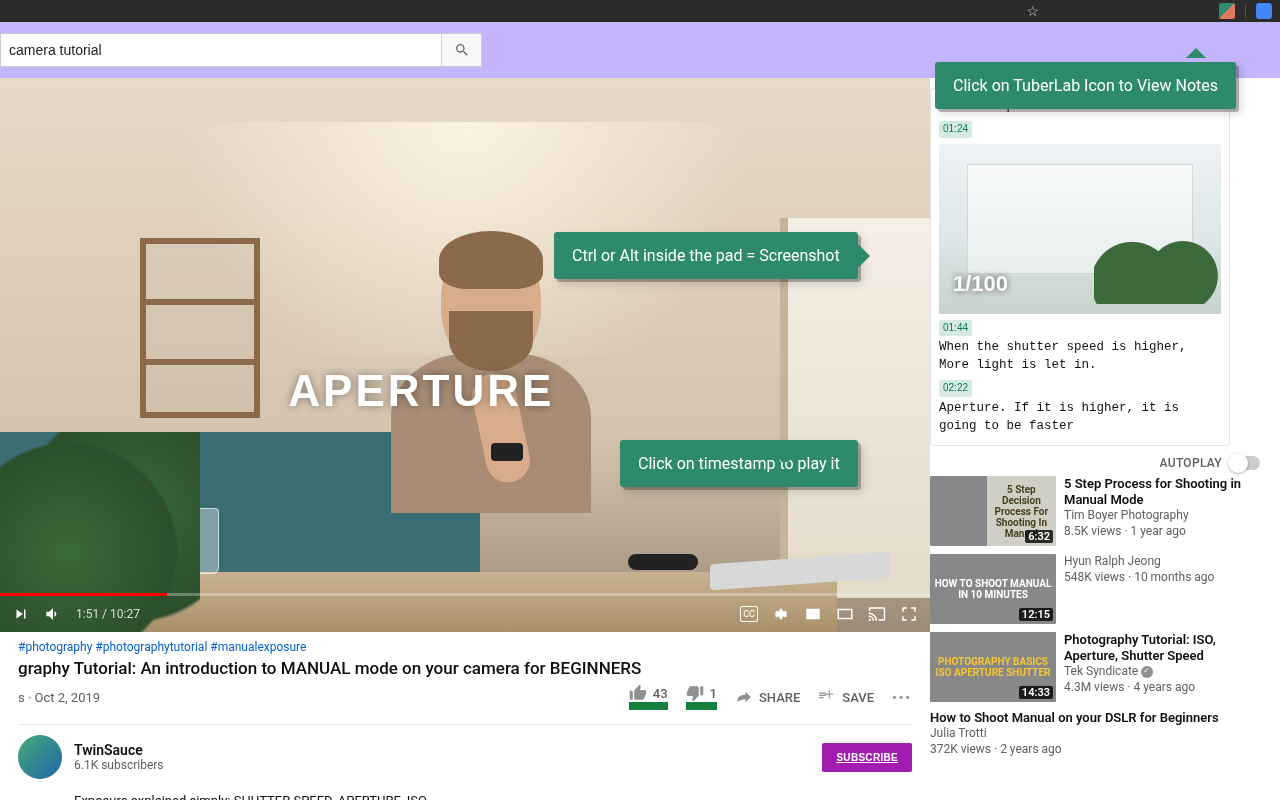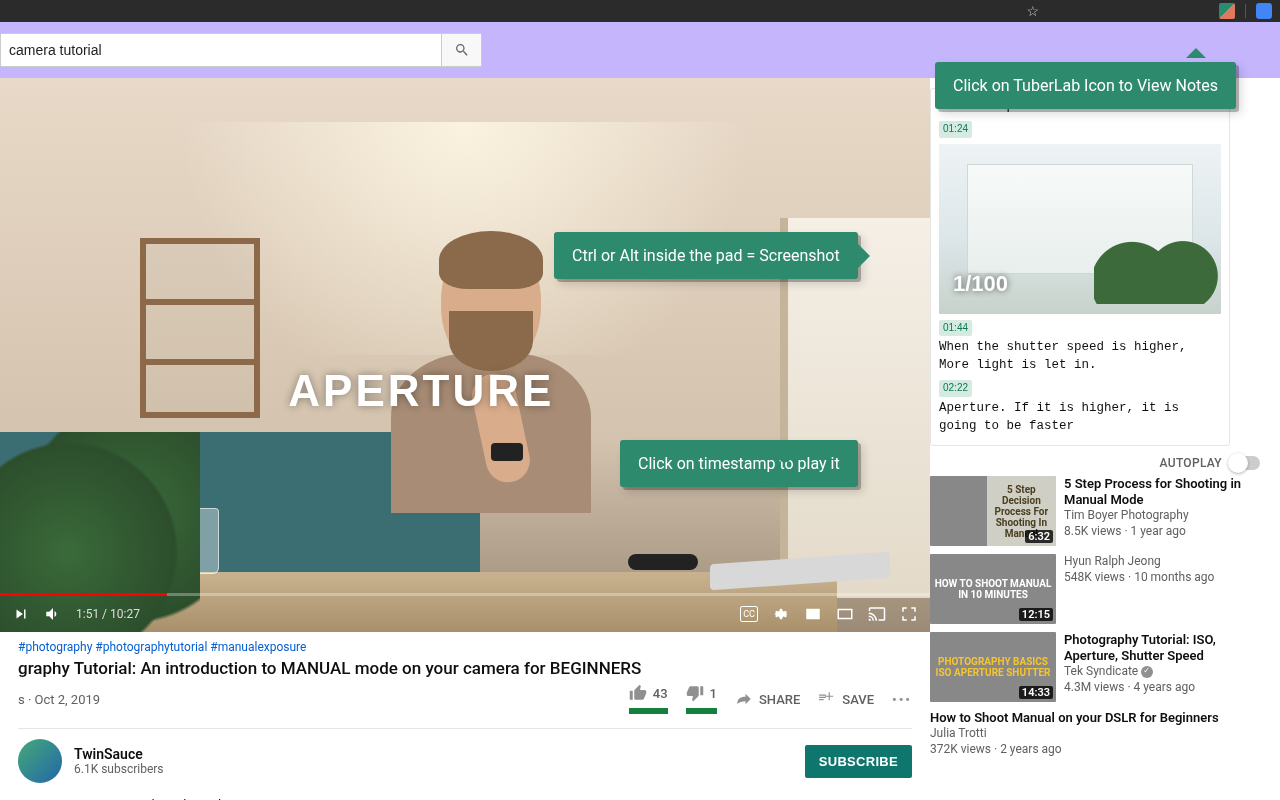--- a/index.html
+++ b/index.html
@@ -56,27 +56,27 @@
   .time-txt { font-size:12px; color:#ddd; }
   
   
   .below-player { padding: 8px 18px; }
   .hashtags { color:#065fd4; font-size:12px; }
   .vid-title { font-size:17px; font-weight:500; margin-top:4px; }
   .meta-row { display:flex; align-items:center; margin-top:6px; color:#606060; font-size:13px; }
   .meta-row .spacer { flex:1; }
   .action { display:flex; align-items:center; gap:6px; margin-left:18px; color:#606060; font-size:13px; font-weight:500; cursor:pointer; }
   .action svg { width:18px; height:18px; fill:#909090; }
-  .like-underline { border-bottom:6px solid #15803d; padding-bottom:6px; }
+  .like-underline { border-bottom:8px solid #15803d; }
   .divider { border-top:1px solid #e5e5e5; margin:14px 0 10px; }
   .ch-row { display:flex; align-items:center; }
   .avatar { width:44px; height:44px; border-radius:50%; background: linear-gradient(135deg,#4a7,#26a); margin-right:12px; }
   .ch-name { font-size:14px; font-weight:600; }
   .subs { font-size:12px; color:#606060; }
-  .sub-btn { margin-left:auto; background:#0f766e; color:#fff; border:none; padding:9px 14px; font-size:13px; font-weight:600; letter-spacing:.3px; border-radius:2px; cursor:pointer; }
+  .sub-btn { margin-left:auto; background:#a21caf; color:#fff; border:none; padding:9px 14px; font-size:10px; font-weight:600; letter-spacing:.3px; border-radius:2px; cursor:pointer;text-decoration:underline; }
   .desc { font-size:13px; margin-top:14px; margin-left:56px; }
   
   
   .notes-panel { border:1px solid #e5e5e5; border-radius:3px; padding:8px 8px 10px; margin-top:10px; font-family: "Courier New", monospace; font-size:12.5px; line-height:1.45; width:300px; }
   .note-text { color:#111; }
   .ts-badge { display:inline-block; background:#d5ebe1; color:#0a7a52; font-size:10px; padding:1px 4px; border-radius:2px; margin:6px 0 2px; font-family:Arial,sans-serif; }
   .note-img { width:100%; height:170px; background: linear-gradient(180deg,#eef3f5 0%,#dde6e9 55%,#c7d2cb 100%); position:relative; border-radius:1px; overflow:hidden; margin-top:4px; }
   .note-img .window-rect { position:absolute; top:20px; left:10%; width:80%; height:110px; background:linear-gradient(#f7faf9,#e8efed); border:1px solid #cfd8d4; }
   .note-img .plants { position:absolute; bottom:10px; left:55%; width:45%; height:70px; background: radial-gradient(circle at 30% 70%,#3d6a3a 0 40%,transparent 41%), radial-gradient(circle at 70% 60%,#3d6a3a 0 35%,transparent 36%);}
   .note-img-label { position:absolute; bottom:14px; left:14px; color:#fff; font-weight:700; font-size:22px; font-family:Arial,sans-serif; text-shadow:0 0 6px rgba(0,0,0,.6);}

